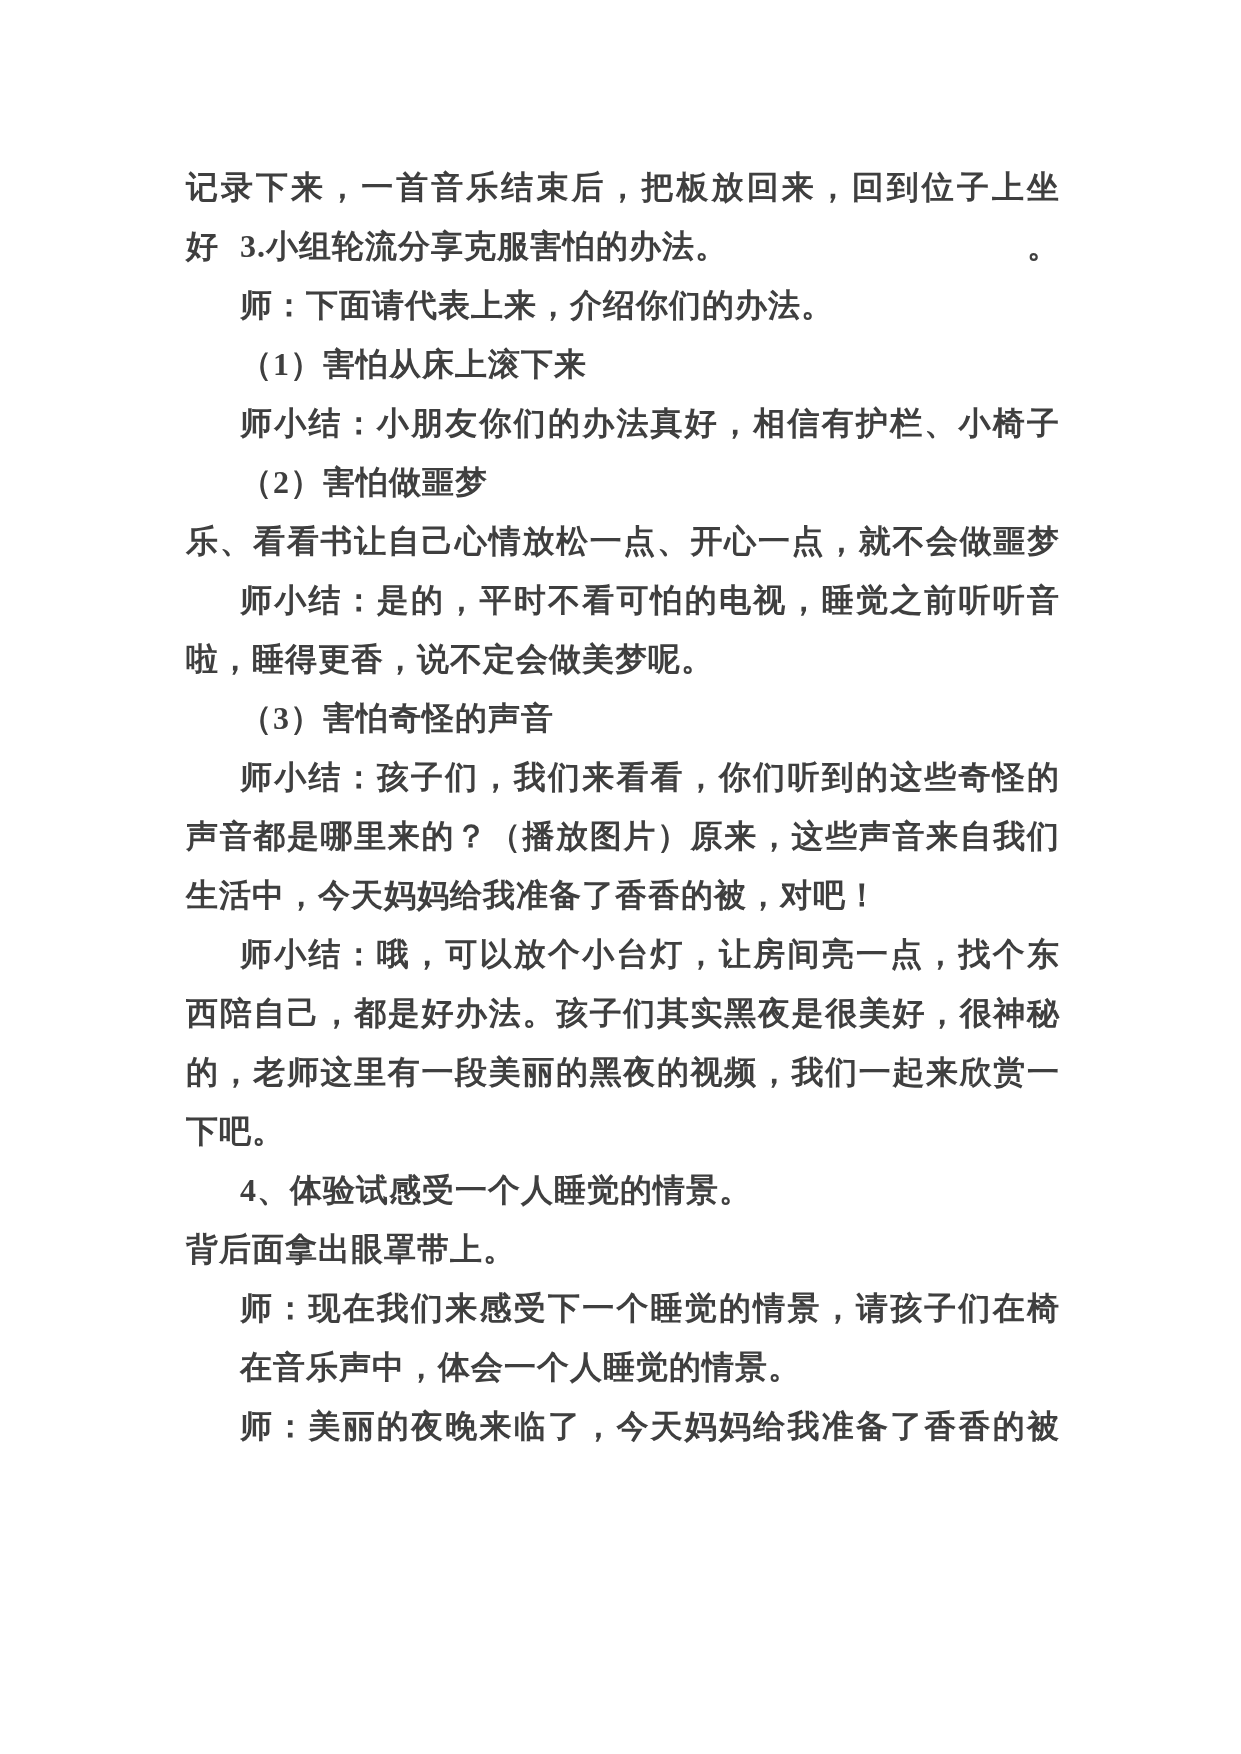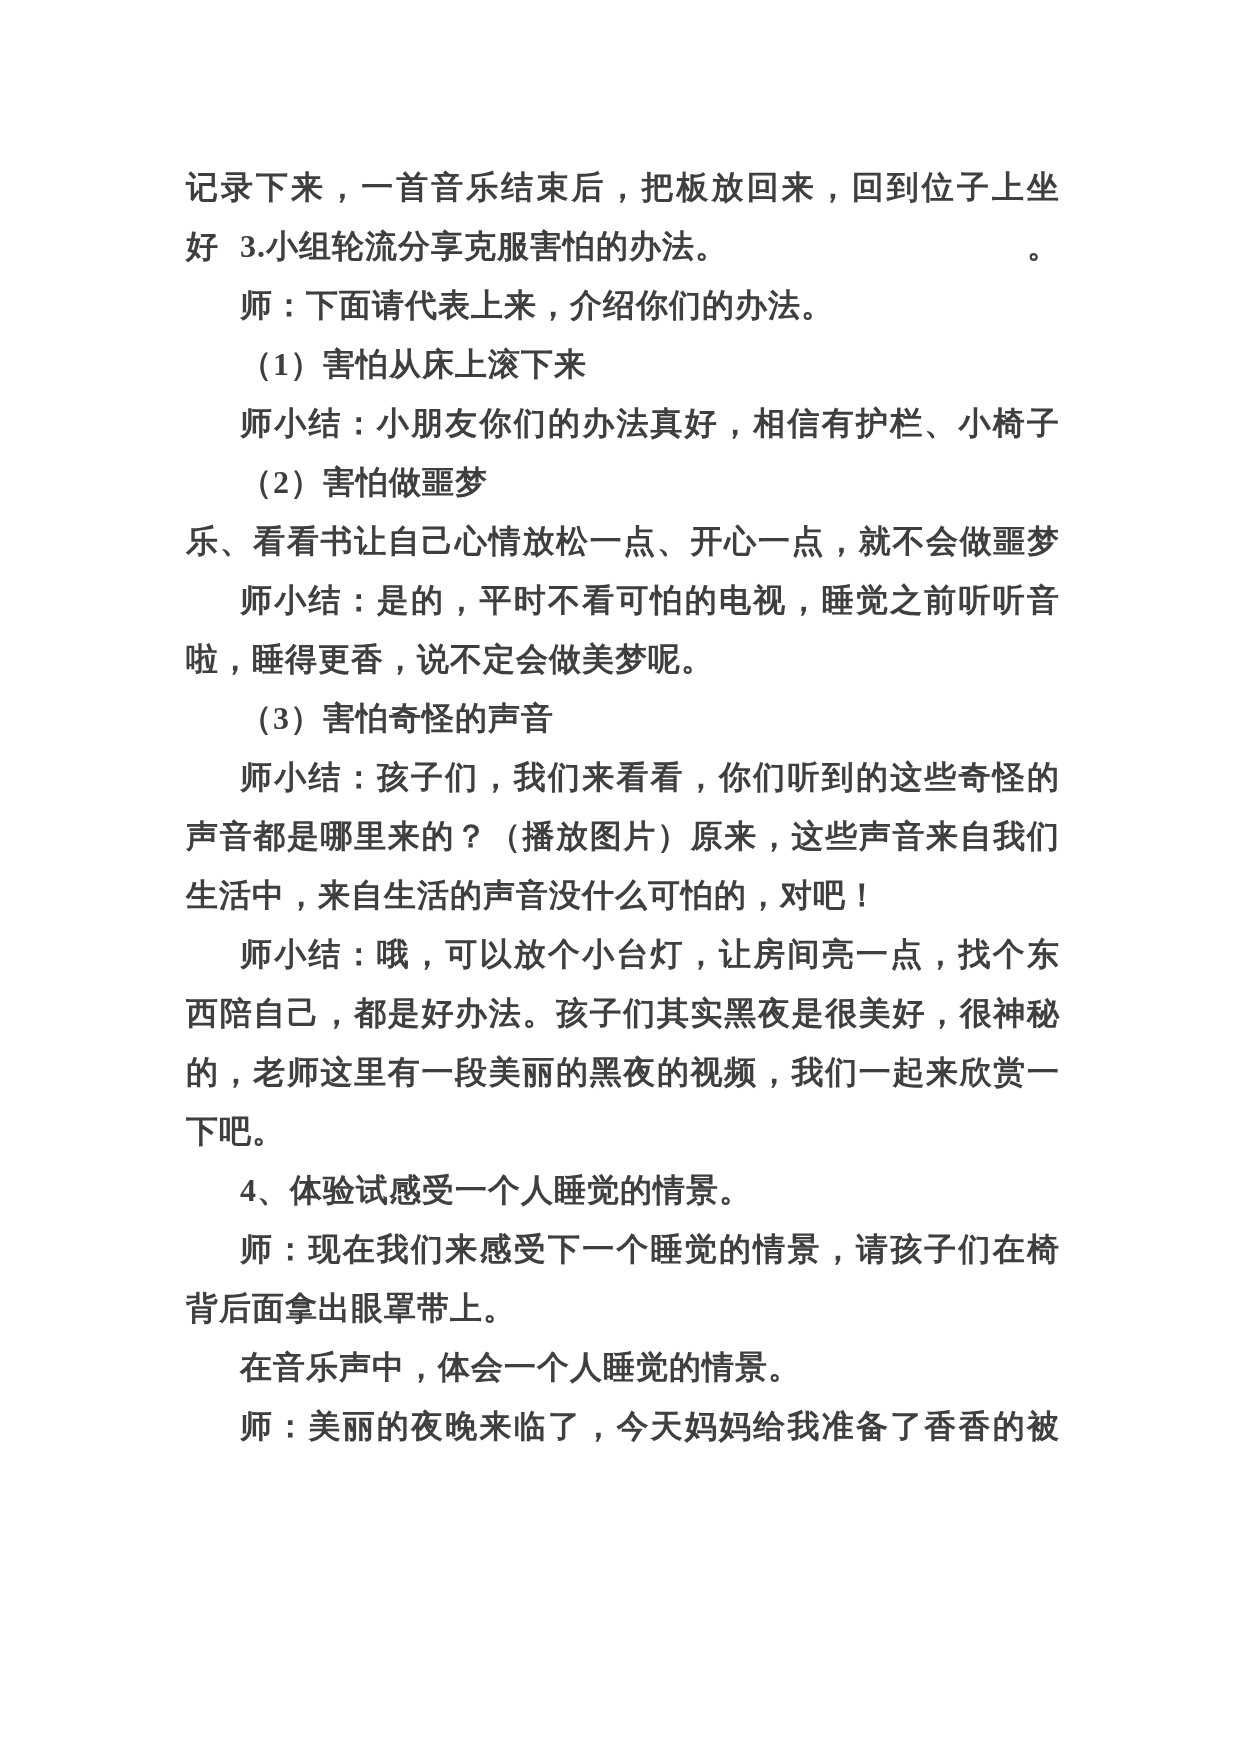--- a/index.html
+++ b/index.html
@@ -50,24 +50,24 @@
       <div class="line indent">师：下面请代表上来，介绍你们的办法。</div>
       <div class="line indent">（1）害怕从床上滚下来</div>
       <div class="line indent justify">师小结：小朋友你们的办法真好，相信有护栏、小椅子</div>
       <div class="line indent">（2）害怕做噩梦</div>
       <div class="line justify">乐、看看书让自己心情放松一点、开心一点，就不会做噩梦</div>
       <div class="line indent justify">师小结：是的，平时不看可怕的电视，睡觉之前听听音</div>
       <div class="line">啦，睡得更香，说不定会做美梦呢。</div>
       <div class="line indent">（3）害怕奇怪的声音</div>
       <div class="line indent justify">师小结：孩子们，我们来看看，你们听到的这些奇怪的</div>
       <div class="line justify">声音都是哪里来的？（播放图片）原来，这些声音来自我们</div>
-      <div class="line">生活中，来自生活的声音没什么可怕的，对吧！</div>
+      <div class="line">生活中，今天妈妈给我准备了香香的被，对吧！</div>
       <div class="line indent justify">师小结：哦，可以放个小台灯，让房间亮一点，找个东</div>
       <div class="line justify">西陪自己，都是好办法。孩子们其实黑夜是很美好，很神秘</div>
       <div class="line justify">的，老师这里有一段美丽的黑夜的视频，我们一起来欣赏一</div>
       <div class="line">下吧。</div>
       <div class="line indent">4、体验试感受一个人睡觉的情景。</div>
+      <div class="line">背后面拿出眼罩带上。</div>
       <div class="line indent justify">师：现在我们来感受下一个睡觉的情景，请孩子们在椅</div>
-      <div class="line">背后面拿出眼罩带上。</div>
       <div class="line indent">在音乐声中，体会一个人睡觉的情景。</div>
       <div class="line indent justify">师：美丽的夜晚来临了，今天妈妈给我准备了香香的被</div>
     </div>
 </div>
 
 </body></html>

